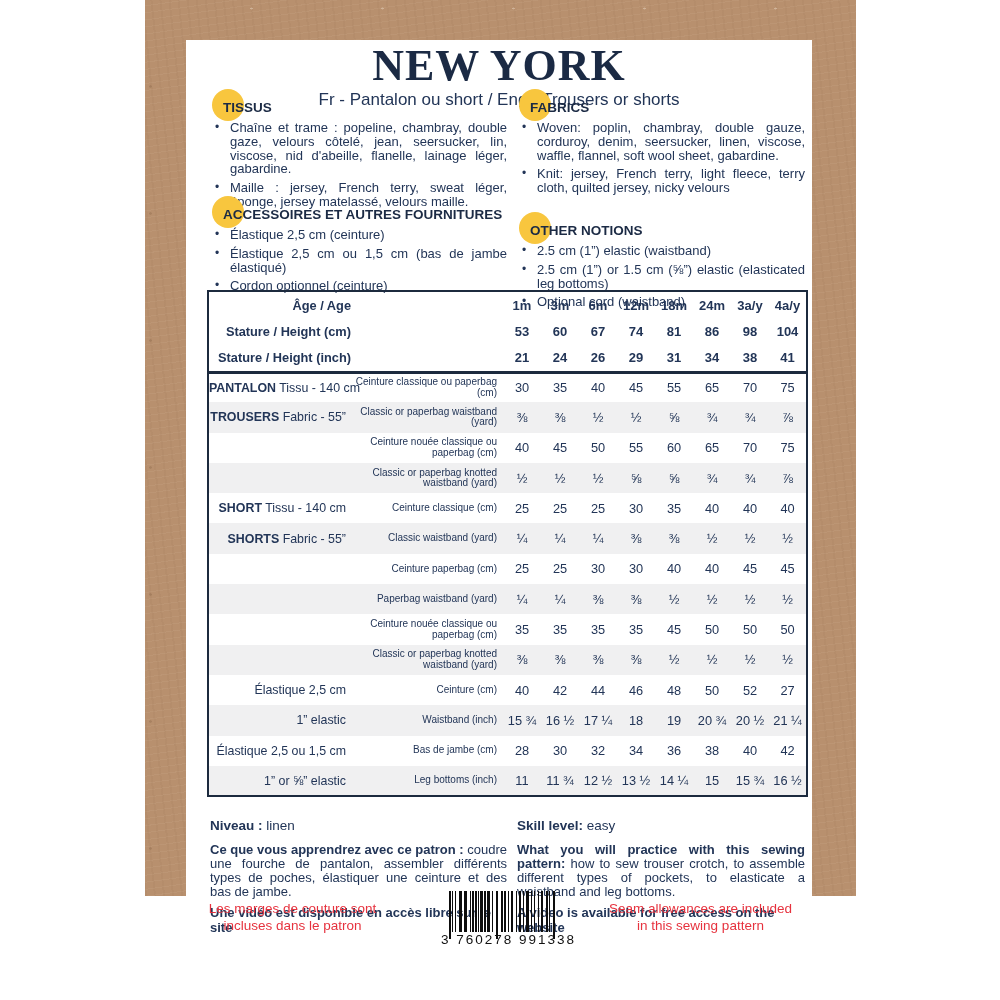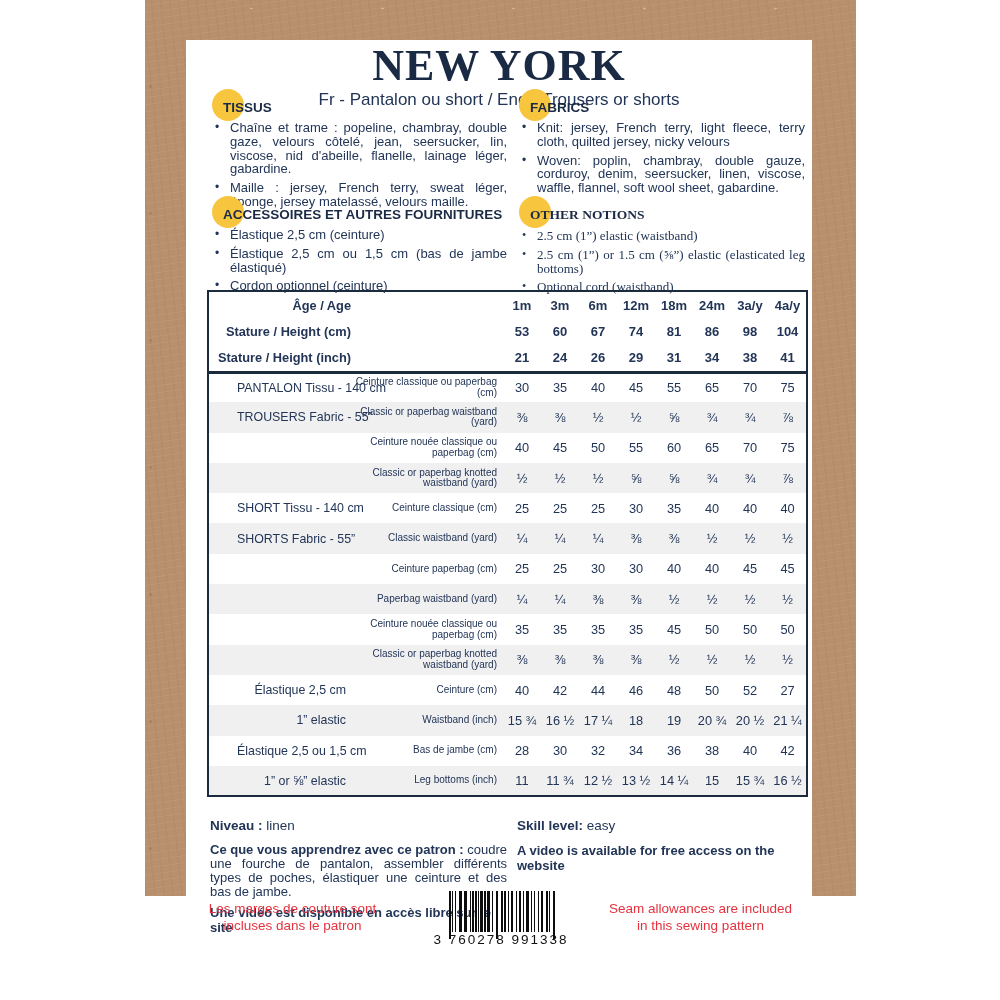--- a/index.html
+++ b/index.html
@@ -42,33 +42,33 @@
   
   .sec{position:absolute;}
   .sec-h{position:relative;margin-left:13px;font-size:13.5px;font-weight:bold;color:var(--navy-dark);z-index:1;width:max-content;}
   .sec-h .circ{position:absolute;left:-11px;top:-11px;width:32px;height:32px;border-radius:50%;background:var(--yellow);z-index:-1;}
   .sec ul{list-style:none;margin-top:6px;}
   .sec li{position:relative;padding-left:20px;font-size:13px;line-height:1.06;text-align:justify;margin-bottom:5px;color:var(--navy);}
   .sec li::before{content:"•";position:absolute;left:5px;top:0;font-size:12px;}
   .pos-tl{top:60px;left:24px;width:297px;}
   .pos-tr{top:60px;left:331px;width:288px;}
   .pos-bl{top:167px;left:24px;width:297px;}
-  .pos-br{top:167px;left:331px;width:288px;font-family:Liberation Serif, serif;}
+  .pos-br{top:183px;left:331px;width:288px;}
 
   
   table.sizes{position:absolute;left:21px;top:250px;width:599px;border-collapse:collapse;table-layout:fixed;border:2px solid var(--rule);}
   table.sizes td{vertical-align:middle;color:var(--navy);}
   thead td{font-weight:bold;font-size:12.8px;}
   thead tr{height:27px;}
   thead tr.last td{border-bottom:3px solid var(--rule);}
   thead td.hl{text-align:right;padding-right:152px;white-space:nowrap;}
   tbody tr{height:30.3px;}
   tbody tr:nth-child(even){background:var(--stripe);}
   td.lbl{text-align:right;padding-right:7px;font-size:12.4px;white-space:nowrap;}
-  td.lbl .b{font-weight:normal;padding-left:28px;}
+  td.lbl .b{font-weight:bold;}
   td.desc{text-align:right;font-size:10px;line-height:1.05;padding-right:6px;}
   td.val{text-align:center;font-size:12.8px;white-space:nowrap;}
   thead td.val{font-size:13px;}
 
   
   .foot{position:absolute;top:778px;}
   .foot.fl{left:24px;width:297px;}
   .foot.fr-col{left:331px;width:288px;}
   .lvl{font-size:13.5px;margin-bottom:10px;}
   .lvl b{font-weight:bold;}
@@ -78,21 +78,21 @@
 
   .seam{position:absolute;top:861px;color:var(--red);font-size:13.5px;line-height:1.25;text-align:center;}
   .seam.fr-note{left:14px;width:185px;}
   .seam.en-note{left:422px;width:185px;}
 
   
   .barcode{position:absolute;left:240px;top:851px;width:150px;text-align:center;}
   .bars{display:flex;justify-content:center;align-items:flex-start;height:48px;}
   .bars i{display:block;background:#0d0d0d;height:41px;}
   .bars i.g{height:48px;width:2px;margin-left:2px;}
-  .bc-digits{margin-top:-7px;font-size:13.5px;letter-spacing:2px;color:#111;background:transparent;}
+  .bc-digits{margin-top:-7px;font-size:13.5px;letter-spacing:2px;color:#111;background:transparent;text-align:right;}
 </style>
 </head>
 <body>
 
 <div class="stage">
   <div class="kraft">
     <div class="card">
 
       <div class="hdr">
         <div class="title">NEW YORK</div>
@@ -105,22 +105,22 @@
 
         <li>Chaîne et trame : popeline, chambray, double gaze, velours côtelé, jean, seersucker, lin, viscose, nid d'abeille, flanelle, lainage léger, gabardine.</li>
             <li>Maille : jersey, French terry, sweat léger, éponge, jersey matelassé, velours maille.</li>
           </ul>
       </section>
 
       <section class="sec pos-tr">
         <h2 class="sec-h"><span class="circ"></span><span>FABRICS</span></h2>
         <ul>
 
-        <li>Knit: jersey, French terry, light fleece, terry cloth, quilted jersey, nicky velours</li>
-            <li>Woven: poplin, chambray, double gauze, corduroy, denim, seersucker, linen, viscose, waffle, flannel, soft wool sheet, gabardine.</li>
+        <li>Woven: poplin, chambray, double gauze, corduroy, denim, seersucker, linen, viscose, waffle, flannel, soft wool sheet, gabardine.</li>
+            <li>Knit: jersey, French terry, light fleece, terry cloth, quilted jersey, nicky velours</li>
           </ul>
       </section>
 
       <section class="sec pos-bl">
         <h2 class="sec-h"><span class="circ"></span><span>ACCESSOIRES ET AUTRES FOURNITURES</span></h2>
         <ul>
 
         <li>Élastique 2,5 cm (ceinture)</li>
             <li>Élastique 2,5 cm ou 1,5 cm (bas de jambe élastiqué)</li>
             <li>Cordon optionnel (ceinture)</li>
@@ -372,20 +372,21 @@
       </table>
 
       <div class="foot fl">
         <p class="lvl"><b>Niveau :</b><span> linen</span></p>
         <p class="learn"><b>Ce que vous apprendrez avec ce patron :</b><span> coudre une fourche de pantalon, assembler différents types de poches, élastiquer une ceinture et des bas de jambe.</span></p>
         <p class="video">Une vidéo est disponible en accès libre sur le site</p>
       </div>
 
       <div class="foot fr-col">
         <p class="lvl"><b>Skill level:</b><span> easy</span></p>
+        <p class="learn"><b>What you will practice with this sewing pattern:</b><span> how to sew trouser crotch, to assemble different types of pockets, to elasticate a waistband and leg bottoms.</span></p>
         <p class="video">A video is available for free access on the website</p>
       </div>
 
       <div class="seam fr-note">Les marges de couture sont incluses dans le patron</div>
       <div class="seam en-note">Seam allowances are included in this sewing pattern</div>
 
       <div class="barcode">
         <div class="bars">
             <i class="g"></i>
             <i style="width:1px;margin-left:1px"></i>

